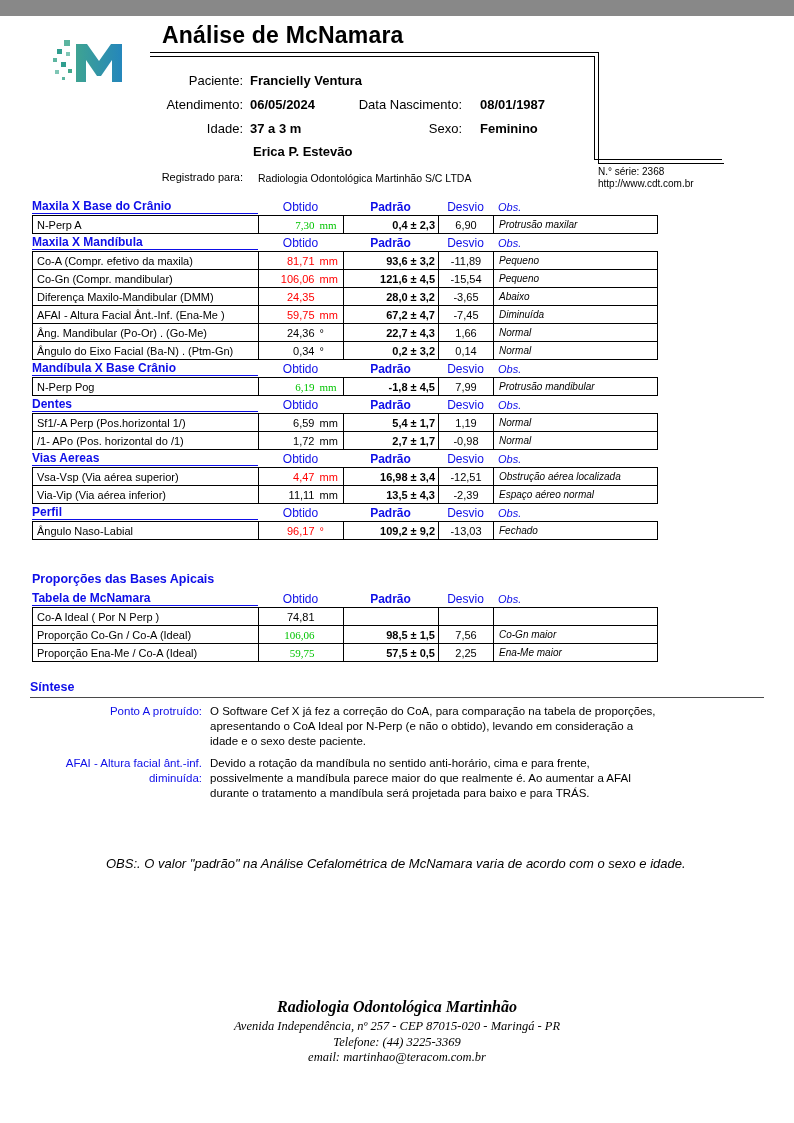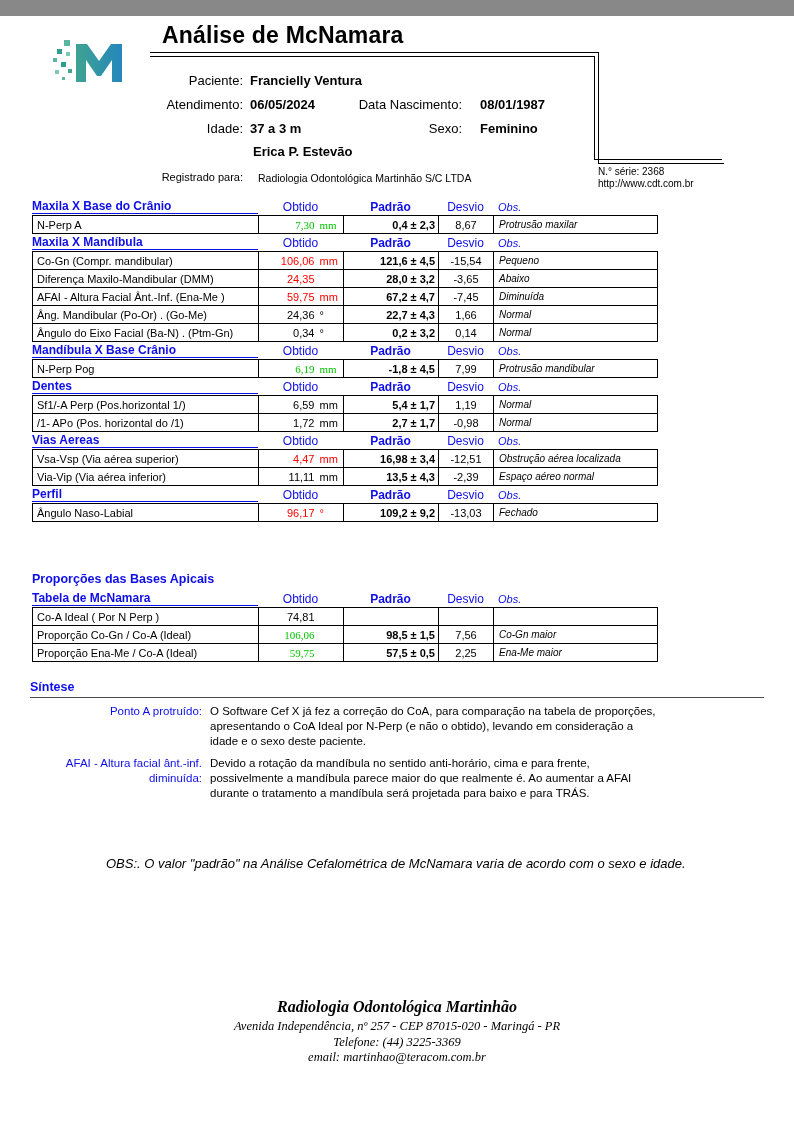--- a/index.html
+++ b/index.html
@@ -136,21 +136,21 @@
             <col style="width: 85px;">
             <col style="width: 95px;">
             <col style="width: 55px;">
             <col style="width: 164px;">
           </colgroup>
           <tbody>
             <tr>
               <td class="c-label">N-Perp A</td>
               <td class="c-obtido"><span class="val c-green">7,30</span><span class="unit c-green">mm</span></td>
               <td class="c-padrao">0,4 ± 2,3</td>
-              <td class="c-desvio">8,67</td>
+              <td class="c-desvio">6,90</td>
               <td class="c-obs">Protrusão maxilar</td>
             </tr>
           </tbody>
         </table>
       </div>
       <div class="section">
         <div class="sec-head">
           <div class="sec-title">Maxila X Mandíbula</div>
           <div class="cap cap-obtido">Obtido</div>
           <div class="cap cap-padrao">Padrão</div>
@@ -159,20 +159,27 @@
         </div>
         <table class="m-table">
           <colgroup>
             <col style="width: 226px;">
             <col style="width: 85px;">
             <col style="width: 95px;">
             <col style="width: 55px;">
             <col style="width: 164px;">
           </colgroup>
           <tbody>
+            <tr>
+              <td class="c-label">Co-A (Compr. efetivo da maxila)</td>
+              <td class="c-obtido"><span class="val c-red">81,71</span><span class="unit c-red">mm</span></td>
+              <td class="c-padrao">93,6 ± 3,2</td>
+              <td class="c-desvio">-11,89</td>
+              <td class="c-obs">Pequeno</td>
+            </tr>
             <tr>
               <td class="c-label">Co-Gn (Compr. mandibular)</td>
               <td class="c-obtido"><span class="val c-red">106,06</span><span class="unit c-red">mm</span></td>
               <td class="c-padrao">121,6 ± 4,5</td>
               <td class="c-desvio">-15,54</td>
               <td class="c-obs">Pequeno</td>
             </tr>
             <tr>
               <td class="c-label">Diferença Maxilo-Mandibular (DMM)</td>
               <td class="c-obtido"><span class="val c-red">24,35</span><span class="unit c-red"></span></td>

